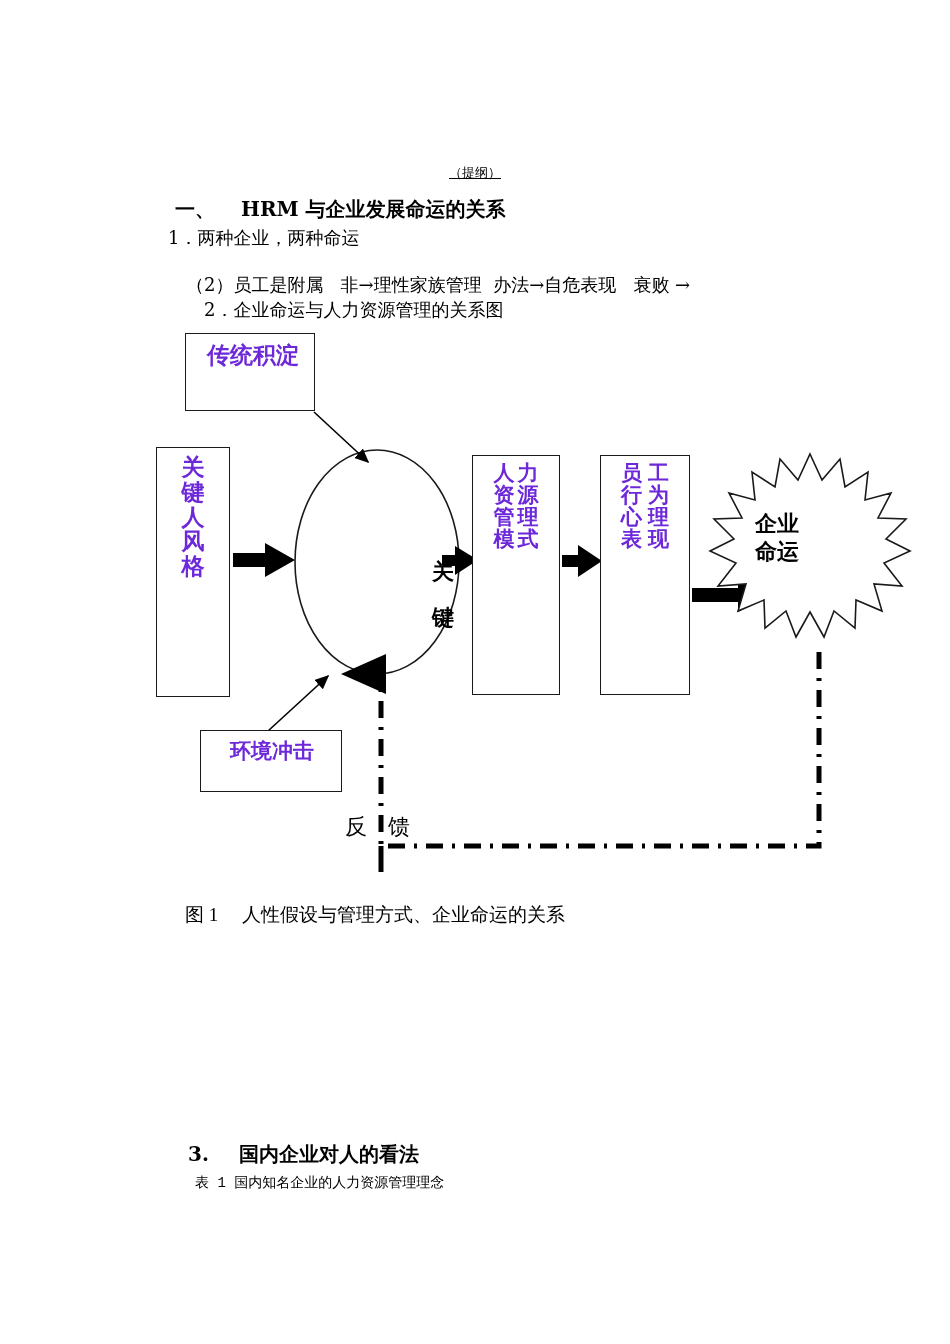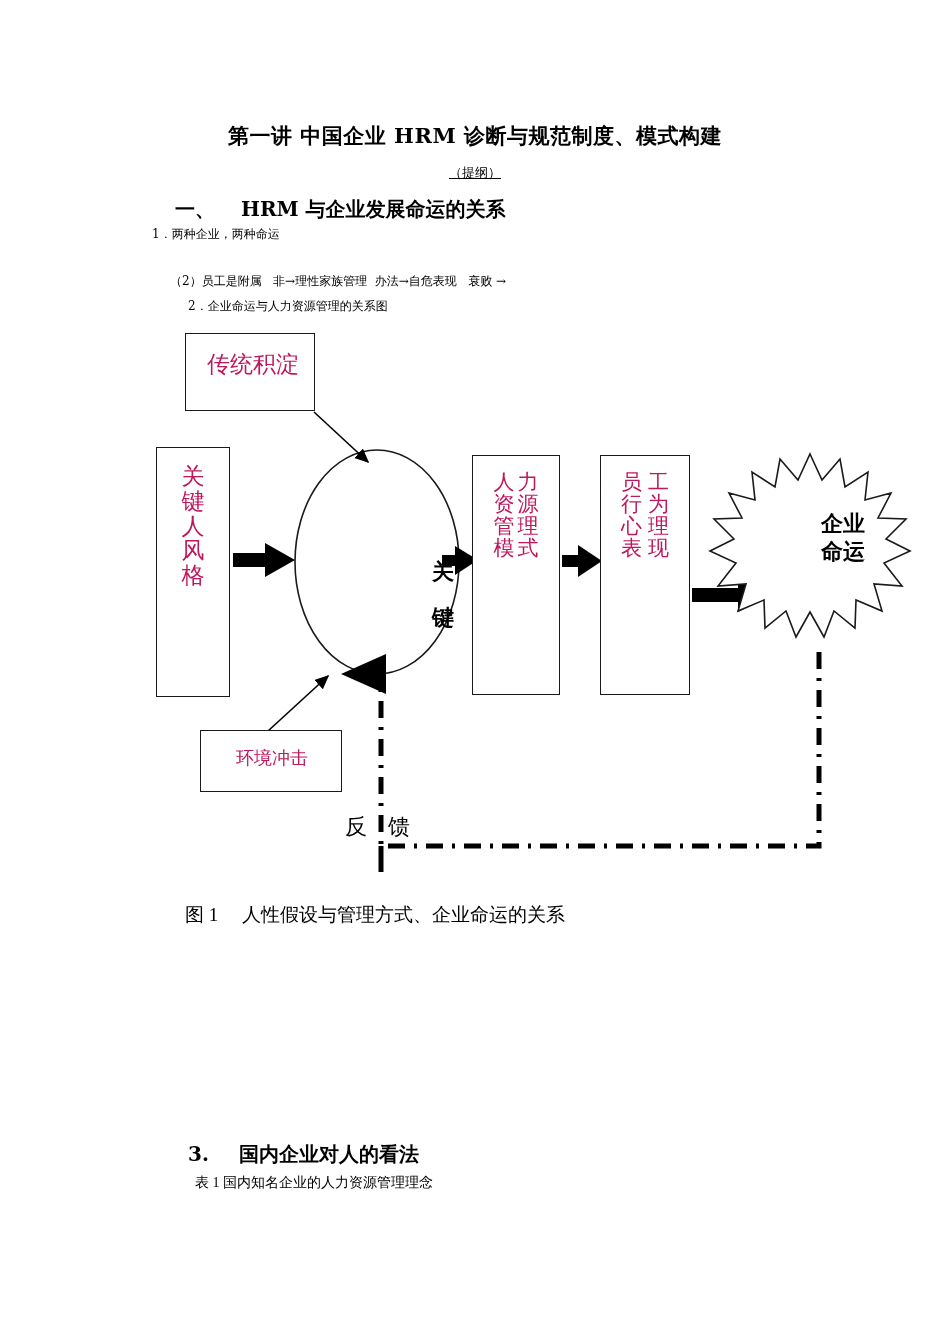--- a/index.html
+++ b/index.html
@@ -47,43 +47,44 @@
     top: 196px;
     font-family: "DejaVu Serif", "Liberation Serif", serif;
     font-weight: bold;
     font-size: 20px;
   }
   .section-h1 .num { margin-right: 26px; }
 
   .line-item {
     position: absolute;
     font-family: "DejaVu Serif", "Liberation Serif", serif;
-    font-size: 12px;
+    font-size: 18px;
     white-space: pre;
+    margin-left: 16px;
   }
   .li-1 { left: 152px; top: 226px; }
   .li-2 { left: 185px; top: 249px; }
   .li-3 { left: 170px; top: 273px; }
   .li-4 { left: 188px; top: 298px; }
 
   .section-h3 {
     position: absolute;
     left: 188px;
     top: 1141px;
     font-family: "DejaVu Serif", "Liberation Serif", serif;
     font-weight: bold;
     font-size: 20px;
   }
   .section-h3 .num { margin-right: 30px; }
 
   .table-caption {
     position: absolute;
     left: 195px;
     top: 1174px;
-    font-family: Liberation Serif, serif;
+    font-family: Liberation Mono, monospace;
     font-size: 14px;
   }
 
   .fig-caption {
     position: absolute;
     left: 185px;
     top: 902px;
     font-family: Liberation Serif, serif;
     font-size: 19px;
     white-space: pre;
@@ -99,23 +100,22 @@
   }
   .dbox {
     position: absolute;
     border: 1.5px solid #1a1a1a;
     background: #ffffff;
     box-sizing: border-box;
   }
   .dbox-label {
     position: absolute;
     font-family: "DejaVu Sans", "Liberation Sans", sans-serif;
-    font-weight: normal;
-    color: #be185d;
-    margin-top: 9px;
+    font-weight: bold;
+    color: #6d28d9;
   }
 
   
   .box-tradition { left: 185px; top: 333px; width: 130px; height: 78px; }
   .lbl-tradition {
     left: 193px; top: 340px; width: 120px;
     font-size: 23px; text-align: center;
   }
 
   
@@ -145,21 +145,21 @@
     display: flex; flex-direction: row;
     justify-content: center;
   }
   .lbl-emp .col { display: flex; flex-direction: column; }
   .lbl-emp .col.c2 { margin-left: 6px; }
 
   
   .box-env { left: 200px; top: 730px; width: 142px; height: 62px; }
   .lbl-env {
     left: 208px; top: 737px; width: 128px;
-    font-size: 18px; text-align: center;
+    font-size: 21px; text-align: center;
   }
 
   
   .lbl-ellipse {
     position: absolute;
     left: 300px; top: 494px; width: 160px;
     font-family: "DejaVu Sans", "Liberation Sans", sans-serif;
     font-weight: bold;
     font-size: 22px;
     line-height: 1.18;
@@ -177,39 +177,38 @@
     line-height: 2.1;
   }
 
   
   .lbl-star {
     position: absolute;
     left: 755px; top: 510px; width: 110px;
     font-family: "DejaVu Sans", "Liberation Sans", sans-serif;
     font-weight: bold;
     font-size: 22px;
-    text-align: right;
+    text-align: left;
     line-height: 1.25;
   }
 
   
   .lbl-feedback {
     position: absolute;
     left: 345px; top: 812px;
     font-family: "DejaVu Sans", "Liberation Sans", sans-serif;
     font-size: 22px;
     white-space: pre;
   }
 </style>
 </head>
 <body>
 
 <div id="page">
 
-  <div class="doc-title">第一讲   中国企业 HRM 诊断与规范制度、模式构建</div>
   <div class="doc-subtitle">（提纲）</div>
 
   <div class="section-h1">
     <span class="num">一、</span><span>HRM 与企业发展命运的关系</span>
   </div>
 
   <div class="line-item li-1">1．两种企业，两种命运</div>
   <div class="line-item li-3">（2）员工是附属   非→理性家族管理  办法→自危表现   衰败 →</div>
   <div class="line-item li-4">2．企业命运与人力资源管理的关系图</div>
 

